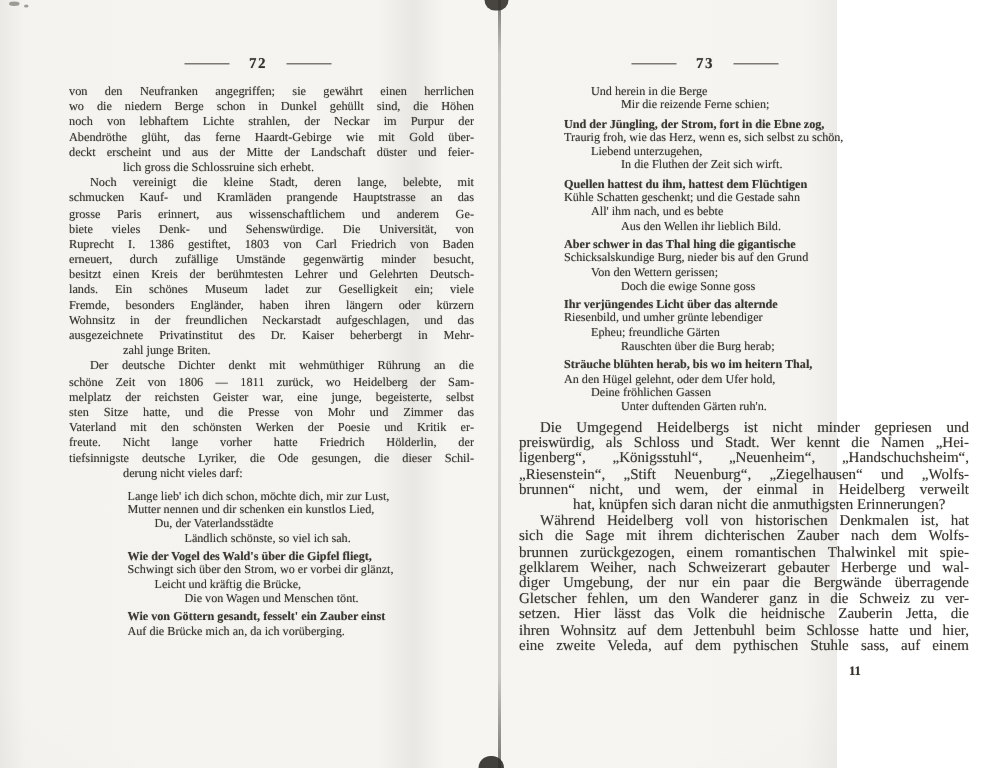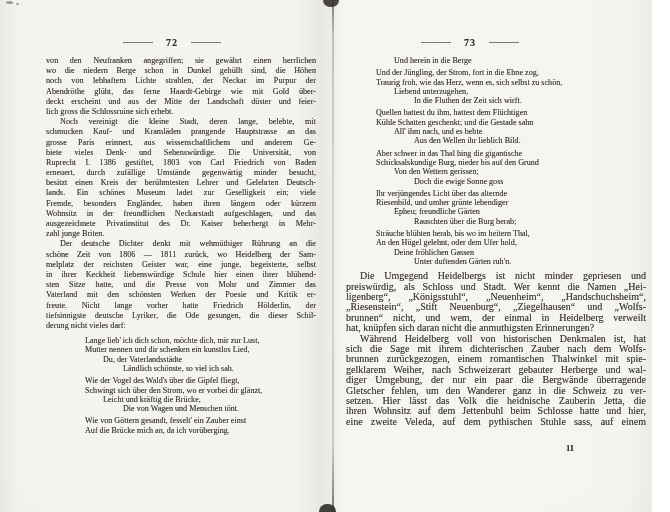--- a/index.html
+++ b/index.html
@@ -1,19 +1,19 @@
 <!DOCTYPE html>
 <html><head>
 <meta charset="utf-8">
 <style>
   html,body { margin:0; padding:0; }
   body { width:670px; height:512px; overflow:hidden;
          font-family:"Liberation Serif","DejaVu Serif",serif; }
 
-  .scan { position:relative; width:652px; height:512px;
+  .scan { position:relative; width:558px; height:512px;
           color:#3c3832;
           background:
             radial-gradient(130% 110% at 50% 45%, rgba(255,255,255,0) 55%, rgba(110,105,95,0.10) 100%),
             linear-gradient(90deg, #ebe9e5 0%, #f4f3ef 3%, #f5f4f0 45%, #e9e7e3 49.4%, #f6f5f2 53%, #f5f4f1 96%, #ecebe7 100%);
           text-shadow:0 0 0.6px rgba(64,58,50,0.55); }
 
   
   .gutter { position:absolute; left:332px; top:0; width:2px; height:512px;
             background:linear-gradient(180deg,#55514c 0%, #b3b0ab 7%, #c8c5c0 30%, #cfccc7 55%, #bcb9b4 88%, #4e4b46 100%);
             opacity:.75; }
@@ -33,35 +33,35 @@
   .page.left  .pagehead { transform:translateX(-9px);  margin-bottom:8px; }
   .page.right .pagehead { transform:translateX(-26px); margin-bottom:6px; }
   .pagehead .rule { width:30px; height:1px; background:#7d7871; }
   .pagehead .num  { font-size:10px; font-weight:bold; letter-spacing:1px; color:#35312c; }
 
   
   .pline { font-size:8.2px; line-height:10.2px; height:10.2px; overflow:hidden;
            text-align:justify; text-align-last:justify; -moz-text-align-last:justify; }
   .page.right .pline { font-size:10px; line-height:10.4px; height:10.4px; }
   .pline.pf { padding-left:14px; }              
-  .pline.pl { text-align-last:left; -moz-text-align-last:left; }  
+  .pline.pl { text-align-last:left;margin-left:36px; -moz-text-align-last:left; }  
 
   
   .poem { margin-top:5px; }
   .page.left  .poem { margin-left:39px; }
   .page.right .poem { margin-top:8px; margin-left:30px; }
   .vline { font-size:8.1px; line-height:9.3px; height:9.3px; overflow:hidden; white-space:nowrap; }
   .vline.i1 { padding-left:18px; }
   .vline.i2 { padding-left:38px; }
-  .vline.gap { margin-top:3px; }
+  .vline.gap { margin-top:3px;font-weight:bold; }
 
   .page.right .prose { margin-top:5px; }
 
   .sig { font-size:8.5px; font-weight:bold; color:#35312c;
-         text-align:right; padding-right:72px; margin-top:16px; }
+         text-align:right; padding-right:72px; margin-top:6px; }
 </style>
 </head>
 <body>
 
 <div class="scan">
 
   <div class="page left">
     <div class="pagehead">
       <span class="rule"></span>
       <span class="num">72</span>
@@ -82,21 +82,20 @@
         <div class="pline">erneuert, durch zufällige Umstände gegenwärtig minder besucht,</div>
         <div class="pline">besitzt einen Kreis der berühmtesten Lehrer und Gelehrten Deutsch-</div>
         <div class="pline">lands. Ein schönes Museum ladet zur Geselligkeit ein; viele</div>
         <div class="pline">Fremde, besonders Engländer, haben ihren längern oder kürzern</div>
         <div class="pline">Wohnsitz in der freundlichen Neckarstadt aufgeschlagen, und das</div>
         <div class="pline">ausgezeichnete Privatinstitut des Dr. Kaiser beherbergt in Mehr-</div>
         <div class="pline pl">zahl junge Briten.</div>
         <div class="pline pf">Der deutsche Dichter denkt mit wehmüthiger Rührung an die</div>
         <div class="pline">schöne Zeit von 1806 — 1811 zurück, wo Heidelberg der Sam-</div>
         <div class="pline">melplatz der reichsten Geister war, eine junge, begeisterte, selbst</div>
-        <div class="pline">in ihrer Keckheit liebenswürdige Schule hier einen ihrer blühend-</div>
         <div class="pline">sten Sitze hatte, und die Presse von Mohr und Zimmer das</div>
         <div class="pline">Vaterland mit den schönsten Werken der Poesie und Kritik er-</div>
         <div class="pline">freute. Nicht lange vorher hatte Friedrich Hölderlin, der</div>
         <div class="pline">tiefsinnigste deutsche Lyriker, die Ode gesungen, die dieser Schil-</div>
         <div class="pline pl">derung nicht vieles darf:</div>
       </div>
     <div class="poem">
         <div class="vline">Lange lieb' ich dich schon, möchte dich, mir zur Lust,</div>
         <div class="vline">Mutter nennen und dir schenken ein kunstlos Lied,</div>
         <div class="vline i1">Du, der Vaterlandsstädte</div>
@@ -111,20 +110,21 @@
   </div>
 
   <div class="page right">
     <div class="pagehead">
       <span class="rule"></span>
       <span class="num">73</span>
       <span class="rule"></span>
     </div>
     <div class="poem">
         <div class="vline i1">Und herein in die Berge</div>
+        <div class="vline i2">Mir die reizende Ferne schien;</div>
         <div class="vline gap">Und der Jüngling, der Strom, fort in die Ebne zog,</div>
         <div class="vline">Traurig froh, wie das Herz, wenn es, sich selbst zu schön,</div>
         <div class="vline i1">Liebend unterzugehen,</div>
         <div class="vline i2">In die Fluthen der Zeit sich wirft.</div>
         <div class="vline gap">Quellen hattest du ihm, hattest dem Flüchtigen</div>
         <div class="vline">Kühle Schatten geschenkt; und die Gestade sahn</div>
         <div class="vline i1">All' ihm nach, und es bebte</div>
         <div class="vline i2">Aus den Wellen ihr lieblich Bild.</div>
         <div class="vline gap">Aber schwer in das Thal hing die gigantische</div>
         <div class="vline">Schicksalskundige Burg, nieder bis auf den Grund</div>

